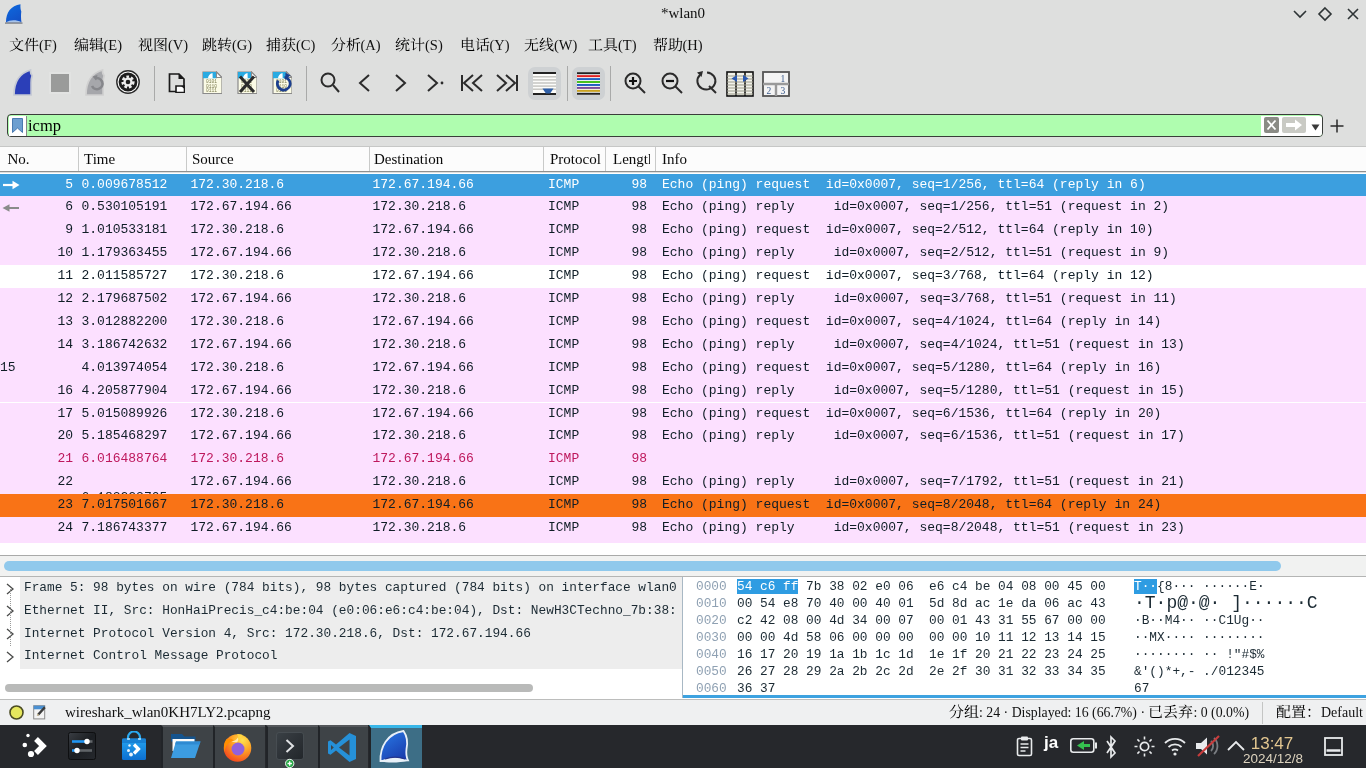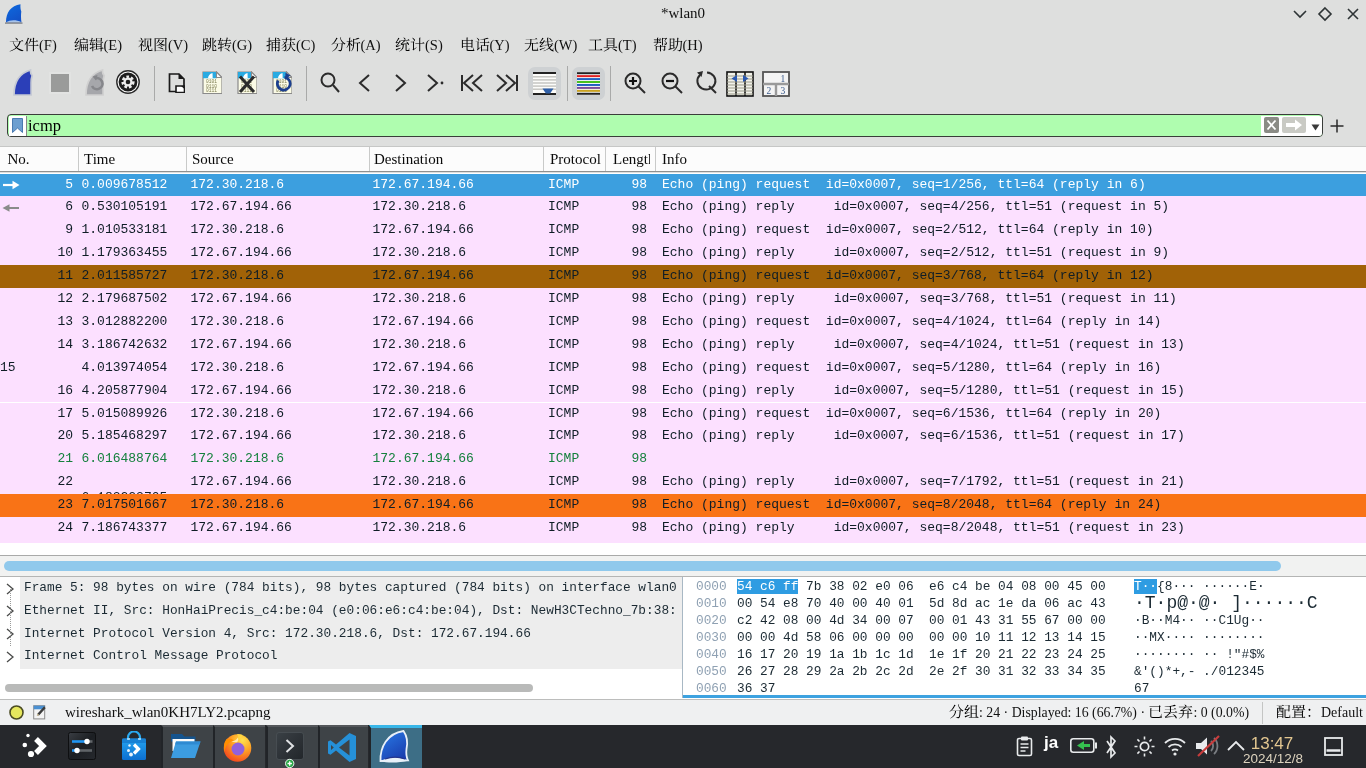--- a/index.html
+++ b/index.html
@@ -290,21 +290,21 @@
     <path d="M0 5 h10" stroke="#fff" stroke-width="2.2" fill="none"></path>
     <path d="M9.5 0.8 L16.5 5 L9.5 9.2 z" fill="#fff"></path>
   </svg>
 <div class="a mono" style="left:0;top:196.4px;width:1366px;height:22.9px;line-height:22.9px;font-size:13px;background:#fce0ff;color:#0f1d26">
     <span class="a" style="left:0;top:0;width:73px;text-align:right">6</span>
     <span class="a" style="left:81.5px;top:0">0.530105191</span>
     <span class="a" style="left:190.5px;top:0">172.67.194.66</span>
     <span class="a" style="left:372.5px;top:0">172.30.218.6</span>
     <span class="a" style="left:548px;top:0">ICMP</span>
     <span class="a" style="left:560px;top:0;width:87px;text-align:right">98</span>
-    <span class="a" style="left:662px;top:0;white-space:pre">Echo (ping) reply     id=0x0007, seq=4/256, ttl=51 (request in 5)</span>
+    <span class="a" style="left:662px;top:0;white-space:pre">Echo (ping) reply     id=0x0007, seq=1/256, ttl=51 (request in 2)</span>
   </div>
 <svg class="a" style="left:2px;top:203.2px" width="17" height="10" viewBox="0 0 17 10">
     <path d="M17 5 h-10" stroke="#8a8b8a" stroke-width="2" fill="none"></path>
     <path d="M7.5 1.2 L0.5 5 L7.5 8.8 z" fill="#8a8b8a"></path>
   </svg>
 <div class="a mono" style="left:0;top:219.3px;width:1366px;height:22.9px;line-height:22.9px;font-size:13px;background:#fce0ff;color:#0f1d26">
     <span class="a" style="left:0;top:0;width:73px;text-align:right">9</span>
     <span class="a" style="left:81.5px;top:0">1.010533181</span>
     <span class="a" style="left:190.5px;top:0">172.30.218.6</span>
     <span class="a" style="left:372.5px;top:0">172.67.194.66</span>
@@ -314,21 +314,21 @@
   </div>
 <div class="a mono" style="left:0;top:242.2px;width:1366px;height:22.9px;line-height:22.9px;font-size:13px;background:#fce0ff;color:#0f1d26">
     <span class="a" style="left:0;top:0;width:73px;text-align:right">10</span>
     <span class="a" style="left:81.5px;top:0">1.179363455</span>
     <span class="a" style="left:190.5px;top:0">172.67.194.66</span>
     <span class="a" style="left:372.5px;top:0">172.30.218.6</span>
     <span class="a" style="left:548px;top:0">ICMP</span>
     <span class="a" style="left:560px;top:0;width:87px;text-align:right">98</span>
     <span class="a" style="left:662px;top:0;white-space:pre">Echo (ping) reply     id=0x0007, seq=2/512, ttl=51 (request in 9)</span>
   </div>
-<div class="a mono" style="left:0;top:265.1px;width:1366px;height:22.9px;line-height:22.9px;font-size:13px;background:#a16207;color:#0f1d26">
+<div class="a mono" style="left:0;top:265.1px;width:1366px;height:22.9px;line-height:22.9px;font-size:13px;background:#ffffff;color:#0f1d26">
     <span class="a" style="left:0;top:0;width:73px;text-align:right">11</span>
     <span class="a" style="left:81.5px;top:0">2.011585727</span>
     <span class="a" style="left:190.5px;top:0">172.30.218.6</span>
     <span class="a" style="left:372.5px;top:0">172.67.194.66</span>
     <span class="a" style="left:548px;top:0">ICMP</span>
     <span class="a" style="left:560px;top:0;width:87px;text-align:right">98</span>
     <span class="a" style="left:662px;top:0;white-space:pre">Echo (ping) request  id=0x0007, seq=3/768, ttl=64 (reply in 12)</span>
   </div>
 <div class="a mono" style="left:0;top:288px;width:1366px;height:22.9px;line-height:22.9px;font-size:13px;background:#fce0ff;color:#0f1d26">
     <span class="a" style="left:0;top:0;width:73px;text-align:right">12</span>
@@ -386,21 +386,21 @@
   </div>
 <div class="a mono" style="left:0;top:425.4px;width:1366px;height:22.9px;line-height:22.9px;font-size:13px;background:#fce0ff;color:#0f1d26">
     <span class="a" style="left:0;top:0;width:73px;text-align:right">20</span>
     <span class="a" style="left:81.5px;top:0">5.185468297</span>
     <span class="a" style="left:190.5px;top:0">172.67.194.66</span>
     <span class="a" style="left:372.5px;top:0">172.30.218.6</span>
     <span class="a" style="left:548px;top:0">ICMP</span>
     <span class="a" style="left:560px;top:0;width:87px;text-align:right">98</span>
     <span class="a" style="left:662px;top:0;white-space:pre">Echo (ping) reply     id=0x0007, seq=6/1536, ttl=51 (request in 17)</span>
   </div>
-<div class="a mono" style="left:0;top:448.3px;width:1366px;height:22.9px;line-height:22.9px;font-size:13px;background:#fce0ff;color:#15803d">
+<div class="a mono" style="left:0;top:448.3px;width:1366px;height:22.9px;line-height:22.9px;font-size:13px;background:#fce0ff;color:#be185d">
     <span class="a" style="left:0;top:0;width:73px;text-align:right">21</span>
     <span class="a" style="left:81.5px;top:0">6.016488764</span>
     <span class="a" style="left:190.5px;top:0">172.30.218.6</span>
     <span class="a" style="left:372.5px;top:0">172.67.194.66</span>
     <span class="a" style="left:548px;top:0">ICMP</span>
     <span class="a" style="left:560px;top:0;width:87px;text-align:right">98</span>
   </div>
 <div class="a mono" style="left:0;top:471.2px;width:1366px;height:22.9px;line-height:22.9px;font-size:13px;background:#fce0ff;color:#0f1d26">
     <span class="a" style="left:0;top:0;width:73px;text-align:right">22</span>
     <span class="a" style="left:81.5px;top:16px">6.183223705</span>

